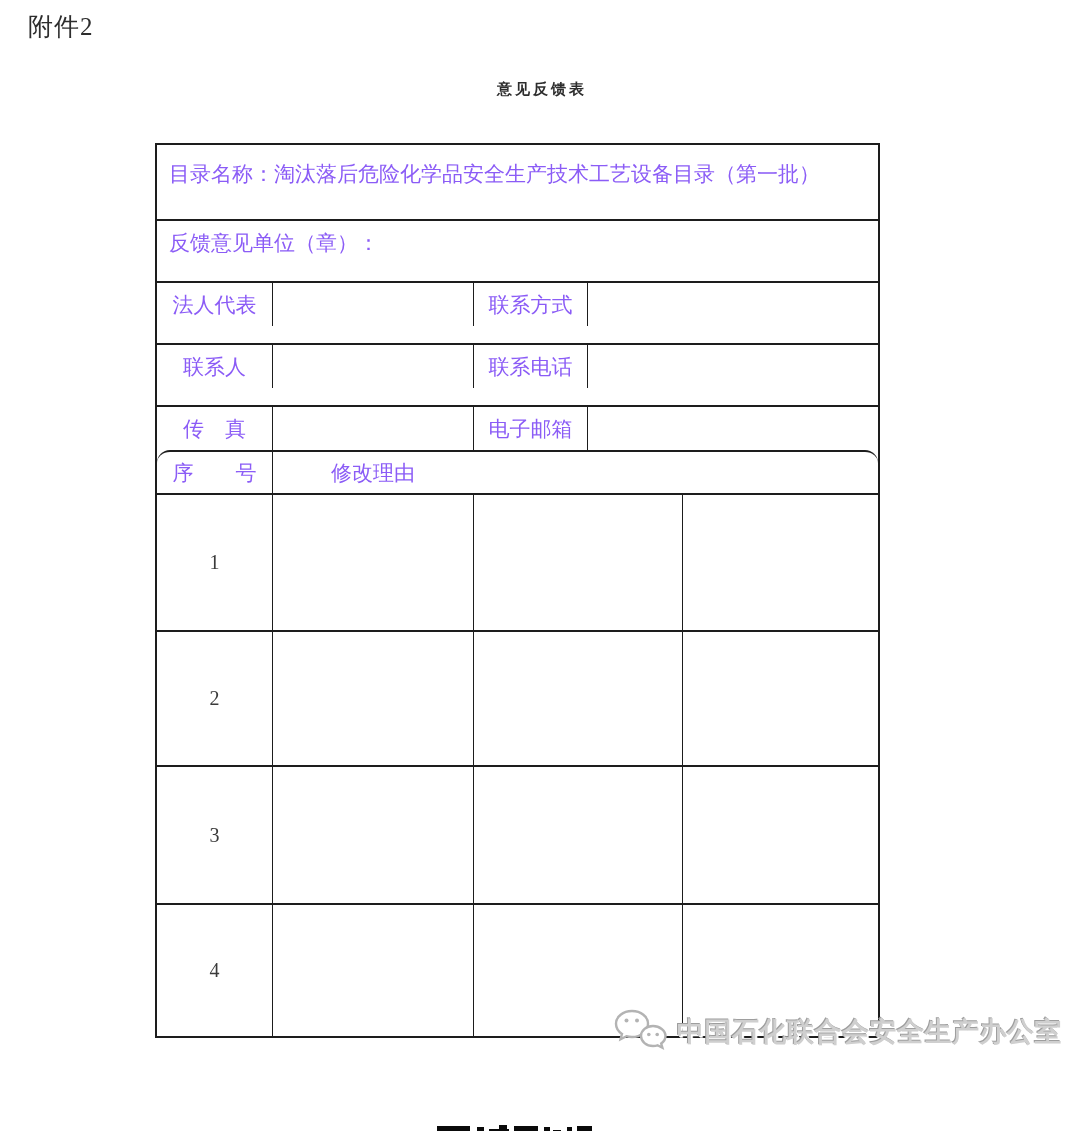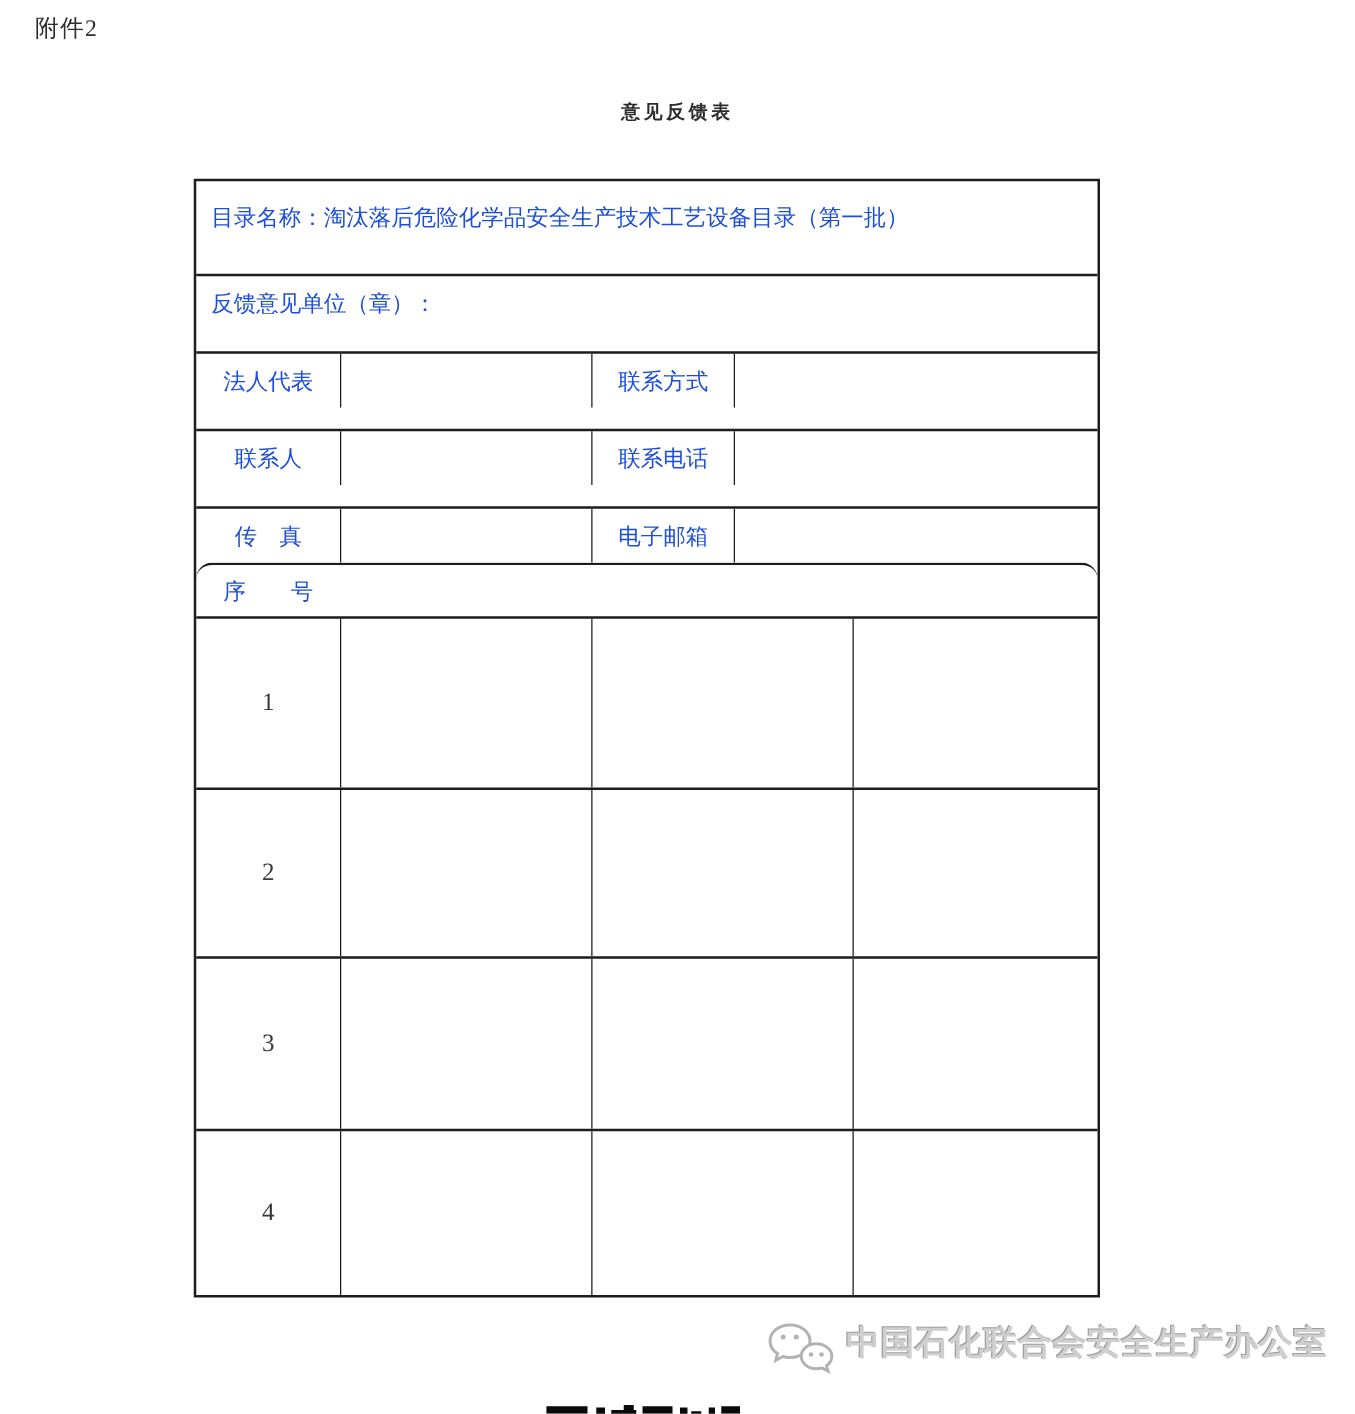--- a/index.html
+++ b/index.html
@@ -7,21 +7,21 @@
   body {
     position: relative;
     font-family: "Liberation Serif", "DejaVu Serif", serif;
     color: #2d2d2d;
   }
 
   .attachment-label {
     position: absolute;
     left: 28px;
     top: 10px;
-    font-size: 19px;
+    font-size: 25px;
     letter-spacing: 1px;
     text-align: right;
   }
 
   .page-title {
     position: absolute;
     left: 0;
     top: 80px;
     width: 1084px;
     text-align: center;
@@ -50,36 +50,36 @@
   .h43  { height: 43px; border-radius: 13px; }
   .h137 { height: 137px; }
   .h135 { height: 135px; }
   .h138 { height: 138px; }
   .h133 { height: 133px; }
 
   .cell {
     display: flex;
     align-items: center;
     border-left: 1px solid #1d1d1d;
-    font-size: 18px;
-    color: #1d4ed8;
+    font-size: 21px;
+    color: #8b5cf6;
     overflow: hidden;
     padding: 0 4px;
   }
   .cell:first-child { border-left: none; }
   .cell.left   { justify-content: flex-start; padding-left: 12px; }
   .cell.center { justify-content: center; }
   .cell.num    { justify-content: center; font-size: 20px; color: #3a3a3a; }
 
   .footer-watermark {
     position: absolute;
     left: 612px;
-    top: 1056px;
+    top: 1007px;
     display: flex;
-    align-items: flex-start;
+    align-items: center;
     gap: 7px;
   }
   .wechat-icon { width: 58px; height: 50px; flex: none; }
   .watermark-text {
     font-family: "Liberation Sans", "DejaVu Sans", sans-serif;
     font-size: 27px;
     font-weight: bold;
     letter-spacing: 0.5px;
     color: #cfcfcf;
     text-shadow: -1px -1px 0 #9e9e9e, 1px 1px 0 #ffffff, 2px 2px 1px #ffffff;
@@ -128,20 +128,21 @@
   <div class="row info h45">
     <div class="cell center">传　真</div>
     <div class="cell"></div>
     <div class="cell center">电子邮箱</div>
     <div class="cell"></div>
   </div>
 
 
   <div class="row cols4 h43">
     <div class="cell center">序　　号</div>
+    <div class="cell center">修改理由</div>
   </div>
 
   <div class="row cols4 h137">
     <div class="cell num">1</div>
     <div class="cell"></div>
     <div class="cell"></div>
     <div class="cell"></div>
   </div>
 
   <div class="row cols4 h135">

